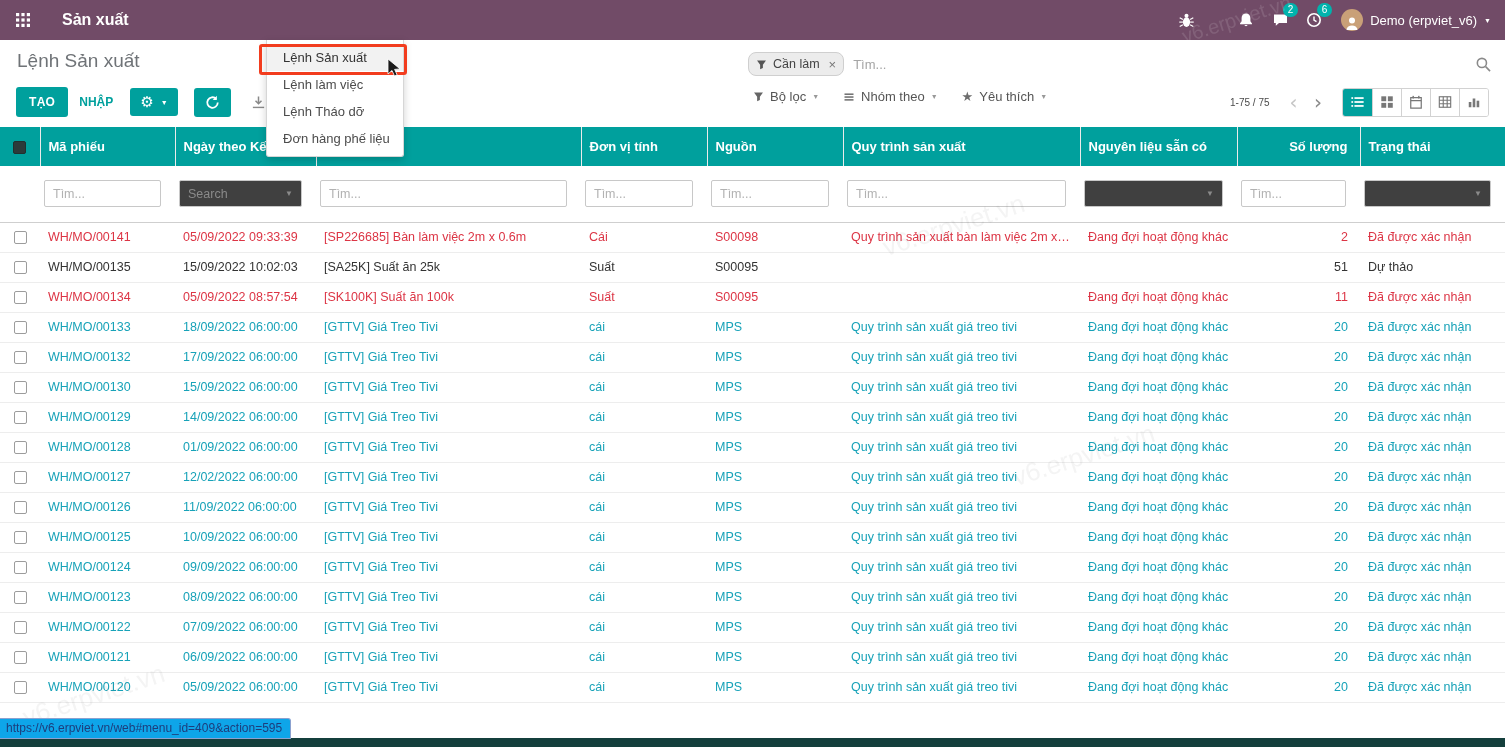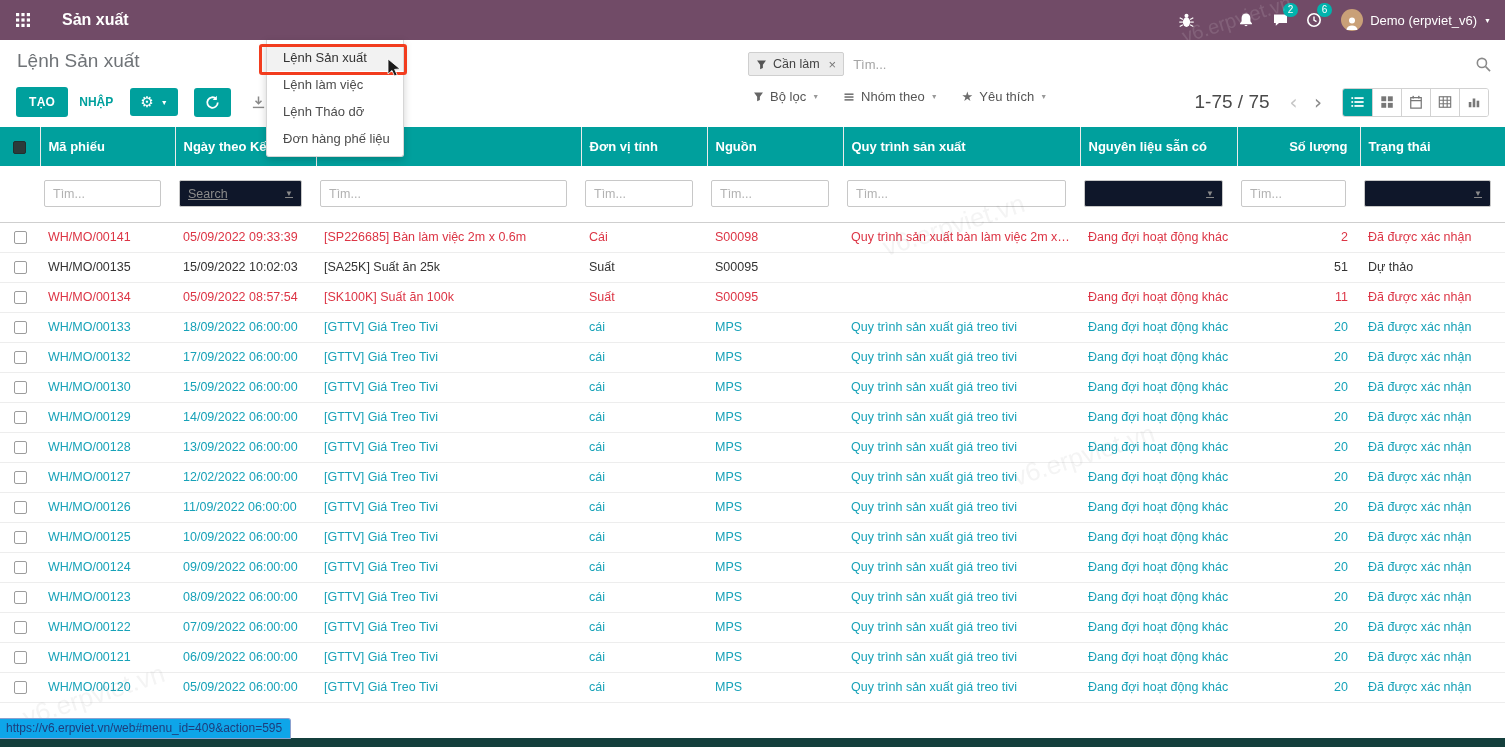--- a/index.html
+++ b/index.html
@@ -30,21 +30,21 @@
   .dd-item { padding:6px 16px; font-size:13px; color:#4c4c4c; white-space:nowrap; cursor:pointer; }
   .dd-item.hover { background:#f2f2f2; color:#333; }
   .highlight-box { position:absolute; left:259px; top:44px; width:148px; height:31px;
                    border:3px solid #f23c1e; border-radius:3px; z-index:70; pointer-events:none; }
   .cursor { position:absolute; left:387px; top:58px; z-index:80; pointer-events:none; }
 
   
   .page-title { position:absolute; left:17px; top:50px; font-size:19px; font-weight:normal; color:#6f7377; }
   .searchbar { position:absolute; left:748px; top:50px; width:744px; height:28px; display:flex; align-items:center; z-index:10; }
   .facet { display:inline-flex; align-items:center; gap:6px; border:1px solid #cfcfcf; background:#ececec;
-           border-radius:2px; height:24px; padding:0 7px; font-size:12.5px; color:#444; cursor:pointer; }
+           border-radius:8px; height:24px; padding:0 7px; font-size:12.5px; color:#444; cursor:pointer; }
   .facet-x { color:#777; font-size:13px; padding-left:3px; cursor:pointer; }
   .search-input { border:none; outline:none; flex:1; font-size:13px; padding:0 9px; color:#333; background:transparent; }
   .search-input::placeholder { color:#a5a5a5; }
 
   .cp-bottom { position:absolute; top:86px; left:16px; right:16px; height:32px; display:flex; align-items:center; z-index:9; }
   .btn-create { background:#00A09D; color:#fff; border:none; border-radius:3px; font-size:12px; font-weight:bold;
                 padding:8px 13px; letter-spacing:.3px; cursor:pointer; }
   .btn-import { background:none; border:none; color:#00A09D; font-size:12px; font-weight:bold; padding:8px 11px; cursor:pointer; }
   .btn-gear { background:#00A09D; color:#fff; border:none; border-radius:3px; padding:5px 10px;
               display:inline-flex; align-items:center; gap:7px; margin-left:6px; cursor:pointer; }
@@ -52,21 +52,21 @@
   .btn-refresh { background:#00A09D; border:none; border-radius:3px; padding:7px 11px; margin-left:16px;
                  display:inline-flex; align-items:center; cursor:pointer; }
   .btn-download { background:none; border:none; margin-left:20px; cursor:pointer; display:inline-flex; }
 
   .search-options { position:absolute; left:737px; top:3px; display:flex; gap:24px; align-items:center; }
   .opt { display:inline-flex; align-items:center; gap:6px; font-size:13px; color:#555; cursor:pointer; white-space:nowrap; }
   .opt .tiny-caret { color:#999; }
   .star-glyph { color:#6d6d6d; font-size:13px; }
 
   .cp-right { margin-left:auto; display:flex; align-items:center; gap:14px; }
-  .pager-text { font-size:19px; color:#4a4a4a; }
+  .pager-text { font-size:10px; color:#4a4a4a; }
   .pager-arrow { font-size:20px; line-height:20px; padding:0 6px; cursor:pointer; font-family:"DejaVu Sans",sans-serif; }
   .pager-prev { color:#c6c6c6; }
   .pager-next { color:#8a8a8a; }
   .view-switcher { display:flex; border:1px solid #d2d2d2; border-radius:3px; overflow:hidden; }
   .vbtn { width:29px; height:27px; display:flex; align-items:center; justify-content:center;
           background:#fff; border-left:1px solid #d2d2d2; cursor:pointer; }
   .vbtn:first-child { border-left:none; }
   .vbtn.active { background:#00A09D; }
 
   
@@ -77,22 +77,22 @@
   th:first-child { border-left:none; }
   th.col-qty { text-align:right; padding-right:12px; }
   .col-cb { text-align:center; }
 
   .filter-row td { height:56px; padding:0 14px 0 4px; border-bottom:1px solid #cfcfcf; vertical-align:middle; background:#fff; }
   .filter-row td.col-cb { padding:0; }
   .f-input { width:100%; height:27px; border:1px solid #c8c8c8; border-radius:2px; padding:0 8px;
              font-size:12.5px; color:#444; outline:none; }
   .f-input::placeholder { color:#b2b2b2; }
   .f-select { display:flex; justify-content:space-between; align-items:center; width:100%; height:27px;
-              border:1px solid #c8c8c8; border-radius:2px; padding:0 8px; background:#0f172a;
-              color:#8a8a8a; font-size:12.5px; cursor:pointer;text-decoration:underline; }
+              border:1px solid #c8c8c8; border-radius:2px; padding:0 8px; background:#404040;
+              color:#8a8a8a; font-size:12.5px; cursor:pointer; }
   .sel-caret { font-size:8px; color:#8a8a8a; }
 
   .data-row td { height:30px; padding:0 8px; font-size:12.5px; border-bottom:1px solid #ededed;
                  white-space:nowrap; overflow:hidden; text-overflow:ellipsis; background:#fff; }
   .data-row td.col-qty { text-align:right; padding-right:12px; }
   .data-row.color-danger td { color:#dc3545; }
   .data-row.color-info td { color:#17a2b8; }
   .data-row.color-default td { color:#333; }
 
   .cb { width:13px; height:13px; border:1px solid #9c9c9c; background:#fff; border-radius:2px; display:inline-block; vertical-align:middle; cursor:pointer; }
@@ -437,21 +437,21 @@
           <td class="col-uom">cái</td>
           <td class="col-source">MPS</td>
           <td class="col-process">Quy trình sản xuất giá treo tivi</td>
           <td class="col-material">Đang đợi hoạt động khác</td>
           <td class="col-qty">20</td>
           <td class="col-state">Đã được xác nhận</td>
         </tr>
         <tr class="data-row color-info">
           <td class="col-cb"><span class="cb"></span></td>
           <td class="col-ref">WH/MO/00128</td>
-          <td class="col-date">13/09/2022 06:00:00</td>
+          <td class="col-date">01/09/2022 06:00:00</td>
           <td class="col-product">[GTTV] Giá Treo Tivi</td>
           <td class="col-uom">cái</td>
           <td class="col-source">MPS</td>
           <td class="col-process">Quy trình sản xuất giá treo tivi</td>
           <td class="col-material">Đang đợi hoạt động khác</td>
           <td class="col-qty">20</td>
           <td class="col-state">Đã được xác nhận</td>
         </tr>
         <tr class="data-row color-info">
           <td class="col-cb"><span class="cb"></span></td>

